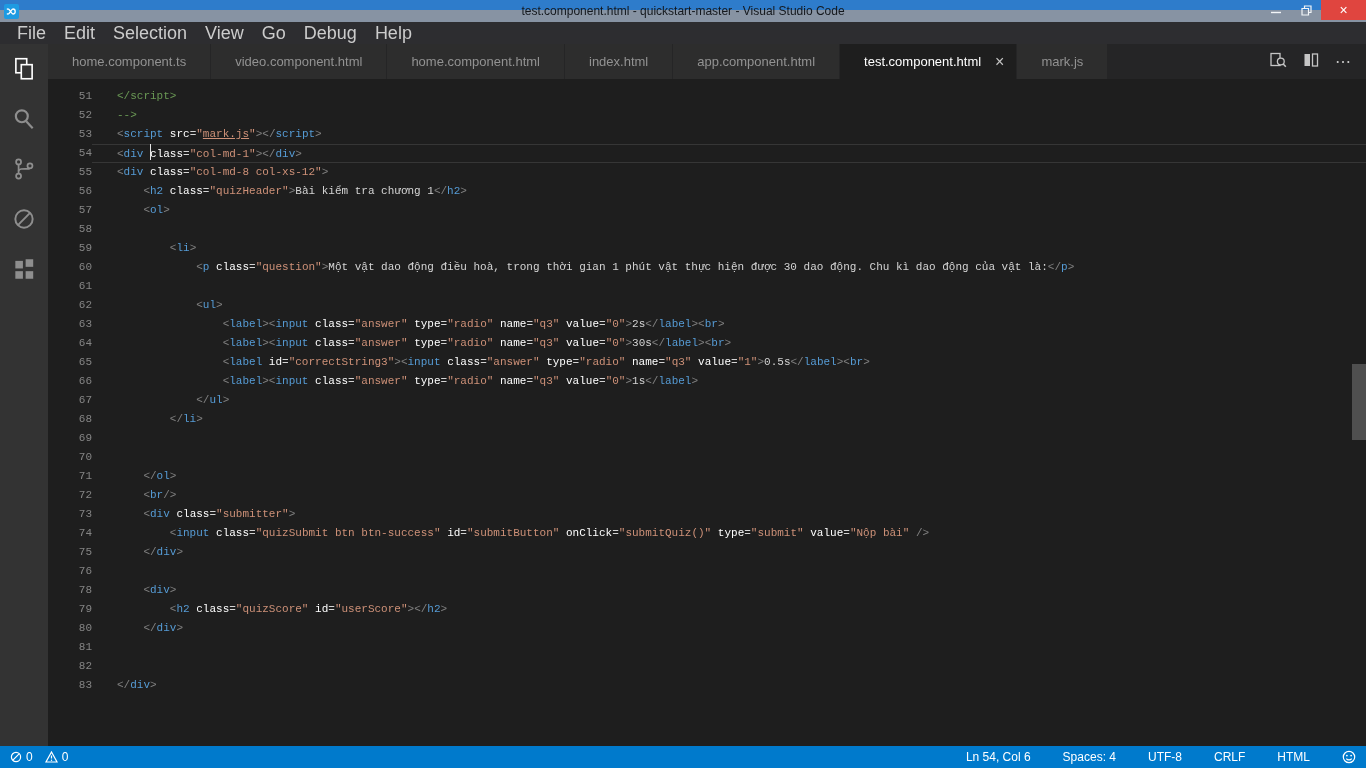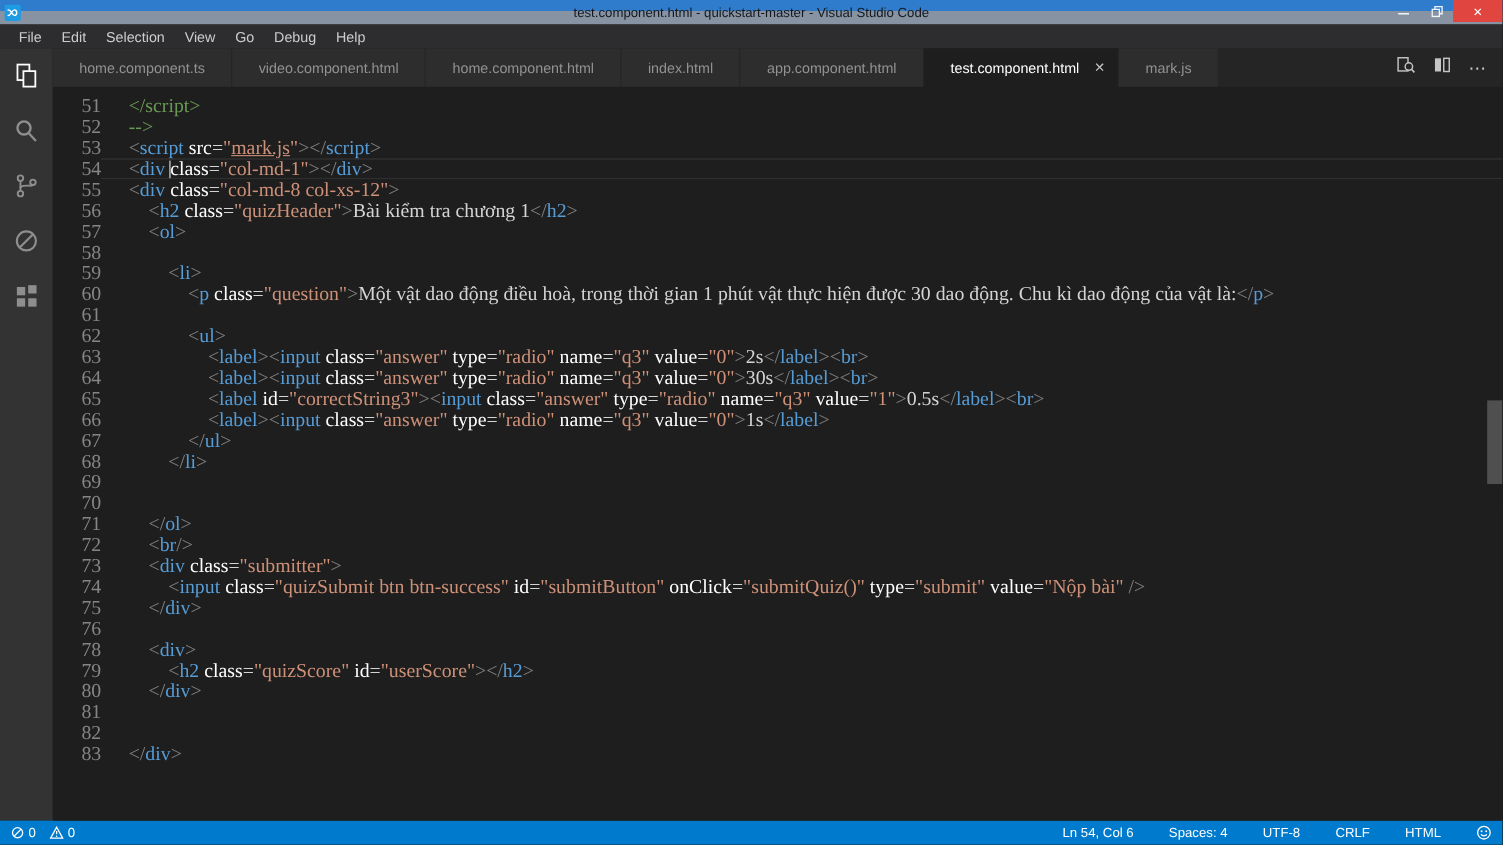--- a/index.html
+++ b/index.html
@@ -11,21 +11,21 @@
   .titlebar{height:22px;flex:0 0 22px;position:relative;display:flex;align-items:center;
     background:linear-gradient(180deg,#2e7ccb 0%,#2e7ccb 44%,#8793a3 44%,#8793a3 100%)}
   .app-icon{margin-left:4px;display:flex;align-items:center}
   .title-text{position:absolute;left:0;right:0;text-align:center;font-size:12px;color:#14181d}
   .win-controls{position:absolute;right:0;top:0;display:flex;height:20px}
   .win-btn{width:30px;height:20px;display:flex;align-items:center;justify-content:center}
   .win-btn.close{width:45px;background:#e0453f;color:#fff;font-size:14px;line-height:1}
 
   
   .menubar{height:22px;flex:0 0 22px;background:#2d2d30;display:flex;align-items:center;padding-left:8px}
-  .menu-item{color:#cccccc;font-size:13px;padding:0 9px;cursor:default}
+  .menu-item{color:#cccccc;font-size:18px;padding:0 9px;cursor:default}
 
   
   .main{flex:1;display:flex;min-height:0}
   .activitybar{width:48px;flex:0 0 48px;background:#333333;display:flex;flex-direction:column}
   .ab-item{height:50px;display:flex;align-items:center;justify-content:center;color:#8e8e8e}
   .ab-item.active{color:#ffffff}
   .editor-col{flex:1;display:flex;flex-direction:column;min-width:0}
 
   
   .tabbar{height:35px;flex:0 0 35px;background:#252526;display:flex;align-items:stretch}
@@ -33,21 +33,21 @@
   .tab{display:flex;align-items:center;background:#2d2d2d;border-right:1px solid #252526;
     padding:0 24px;font-size:13px;color:#929292;white-space:nowrap}
   .tab.active{background:#1e1e1e;color:#ffffff;padding-right:12px}
   .tab-close{margin-left:14px;color:#c5c5c5;font-size:16px;line-height:1}
   .tab-actions{margin-left:auto;display:flex;align-items:center;gap:16px;padding-right:14px;color:#c5c5c5}
   .more{font-size:16px;letter-spacing:1px}
 
   
   .editor{flex:1;position:relative;background:#1e1e1e;overflow:hidden;padding-top:8px}
   .code-line{display:flex;height:19px;line-height:19px;
-    font-family:Liberation Serif, serif;font-size:18px;white-space:pre}
+    font-family:Liberation Mono, monospace;font-size:11px;white-space:pre}
   .ln{width:44px;flex:0 0 44px;text-align:right;color:#858585}
   .lc{flex:1;padding-left:25px;min-width:0}
   .code-line.current .lc{box-shadow:inset 0 1px 0 #363636,inset 0 -1px 0 #363636}
   .cursor{display:inline-block;width:1px;height:16px;background:#e6e6e6;vertical-align:-3px;margin:0 -0.5px}
   .tk-p{color:#808080}.tk-t{color:#569cd6}.tk-a{color:#ffffff}.tk-o{color:#d4d4d4}
   .tk-s{color:#ce9178}.tk-x{color:#d4d4d4}.tk-c{color:#6a9955}
   .tk-l{color:#ce9178;text-decoration:underline}
   .vscrollbar{position:absolute;right:0;top:285px;width:14px;height:76px;background:rgba(140,140,140,0.45)}
 
   

